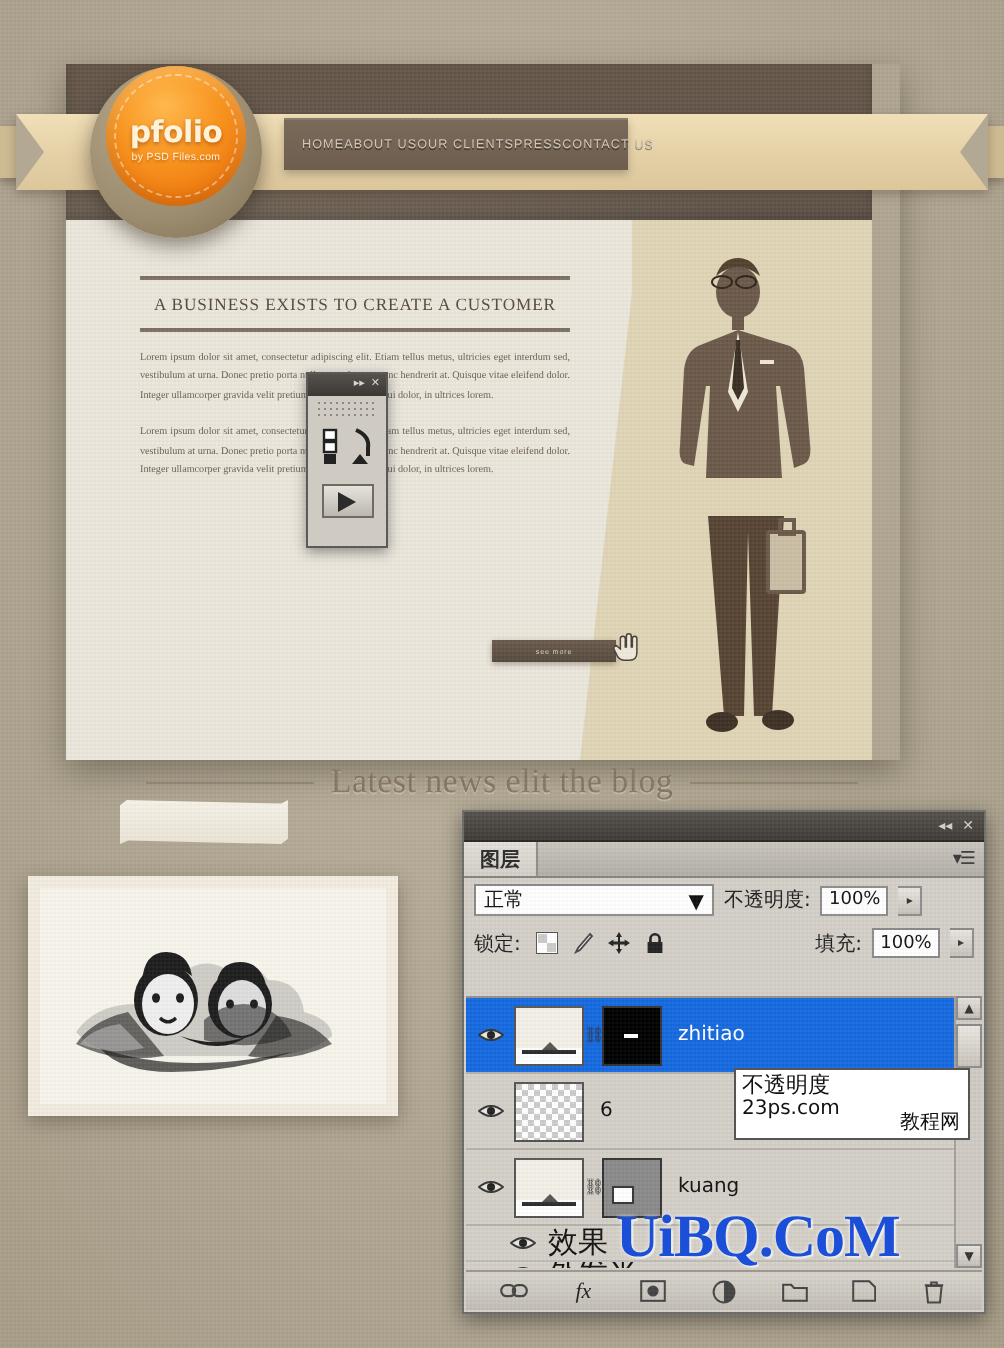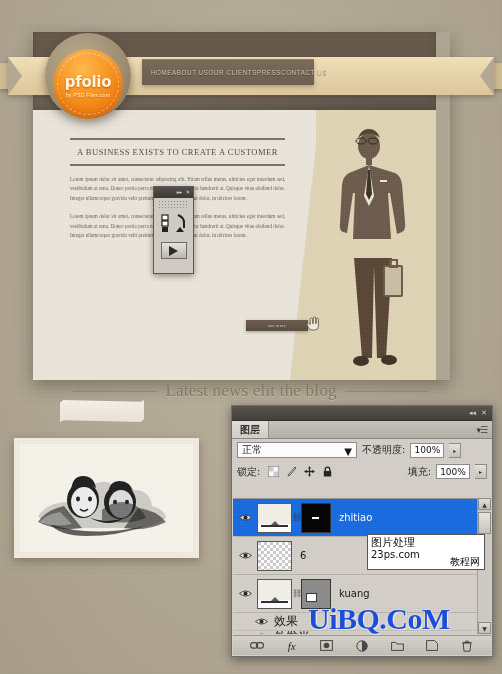--- a/index.html
+++ b/index.html
@@ -64,21 +64,21 @@
     padding:0 9px;box-sizing:border-box;}
   .navbar a{color:#cfc4b6;text-decoration:none;font-size:6.3px;
     letter-spacing:.55px;white-space:nowrap;
     text-shadow:0 1px 0 rgba(0,0,0,.4);}
 
   
   .logo{position:absolute;left:45px;top:33px;width:86px;height:86px;z-index:10;
     border-radius:50%;
     background:radial-gradient(circle at 38% 32%, #b8a98c 0%, #9c8d70 60%, #7e6f55 100%);
     box-shadow:0 4px 10px rgba(50,40,30,.5);
-    display:flex;align-items:flex-end;justify-content:center;}
+    display:flex;align-items:flex-start;justify-content:center;}
   .logo-inner{width:70px;height:70px;border-radius:50%;
     background:radial-gradient(circle at 42% 28%, #ffb84d 0%, #f7921e 45%, #ef7d12 72%, #e06c08 100%);
     box-shadow:inset 0 -3px 8px rgba(160,70,0,.45), inset 0 3px 7px rgba(255,220,150,.5);
     position:relative;display:flex;flex-direction:column;
     align-items:center;justify-content:center;}
   .logo-inner:before{content:"";position:absolute;inset:4px;border-radius:50%;
     border:1px dashed rgba(255,255,255,.42);}
   .logo-word{font-family:"DejaVu Sans", sans-serif;font-weight:bold;
     font-size:15px;color:#fff2d8;letter-spacing:-.3px;line-height:1;
     text-shadow:0 1px 2px rgba(150,60,0,.6);margin-top:4px;}
@@ -174,21 +174,21 @@
   .linkico{width:9px;text-align:center;font-size:8px;color:#333;}
   .mask{width:28px;height:28px;border:1px solid #333;flex:none;}
   .mask.black{background:#000;position:relative;}
   .mask.black:after{content:"";position:absolute;left:10px;top:13px;width:7px;height:2px;background:#fff;}
   .mask.gray{background:#8a8a8a;position:relative;}
   .mask.gray:after{content:"";position:absolute;left:4px;top:13px;width:9px;height:7px;background:#fff;border:1px solid #333;}
   .layer-name{font-size:10px;color:#111;margin-left:8px;flex:1;}
   .fx{font-family:"Liberation Serif", serif;font-style:italic;font-size:11px;
     color:#111;padding-right:6px;}
   .sublayer{display:flex;align-items:center;height:17px;padding-left:22px;
-    border-bottom:1px solid #c2bdb5;font-size:12px;color:#111;gap:6px;}
+    border-bottom:1px solid #c2bdb5;font-size:15px;color:#111;gap:6px;}
   .sublayer.cut{height:10px;overflow:hidden;}
 
   .scrollbar{position:absolute;right:1px;top:92px;bottom:22px;width:13px;
     background:#cfcbc3;border-left:1px solid #a6a29a;}
   .sb-btn{height:12px;background:linear-gradient(180deg,#e4e1da,#c4c0b8);
     border:1px solid #8b8b8b;box-sizing:border-box;
     display:flex;align-items:center;justify-content:center;font-size:6px;color:#333;}
   .sb-thumb{position:absolute;top:14px;left:0;right:0;height:22px;
     background:linear-gradient(180deg,#eae7e0,#c8c4bc);border:1px solid #8b8b8b;
     box-sizing:border-box;}
@@ -510,21 +510,21 @@
       </div>
       <div class="bb">
         <svg width="10" height="12" viewBox="0 0 10 12">
           <path d="M1.2 3 h7.6 l-.8 8.2 h-6z" fill="none" stroke="#444" stroke-width="1"></path>
           <path d="M.4 2.6 h9.2 M3.6 2.6 V1.2 h2.8 V2.6" fill="none" stroke="#444" stroke-width="1"></path>
         </svg>
       </div>
     </div>
 
     <div class="wm-note">
-      <div class="l1">图片处理</div>
+      <div class="l1">不透明度</div>
       <div class="l2">23ps.com</div>
       <div class="l3">教程网</div>
     </div>
   </section>
 
   <div class="uibq">UiBQ.CoM</div>
 
   <div class="noise"></div>
 </div>
 

